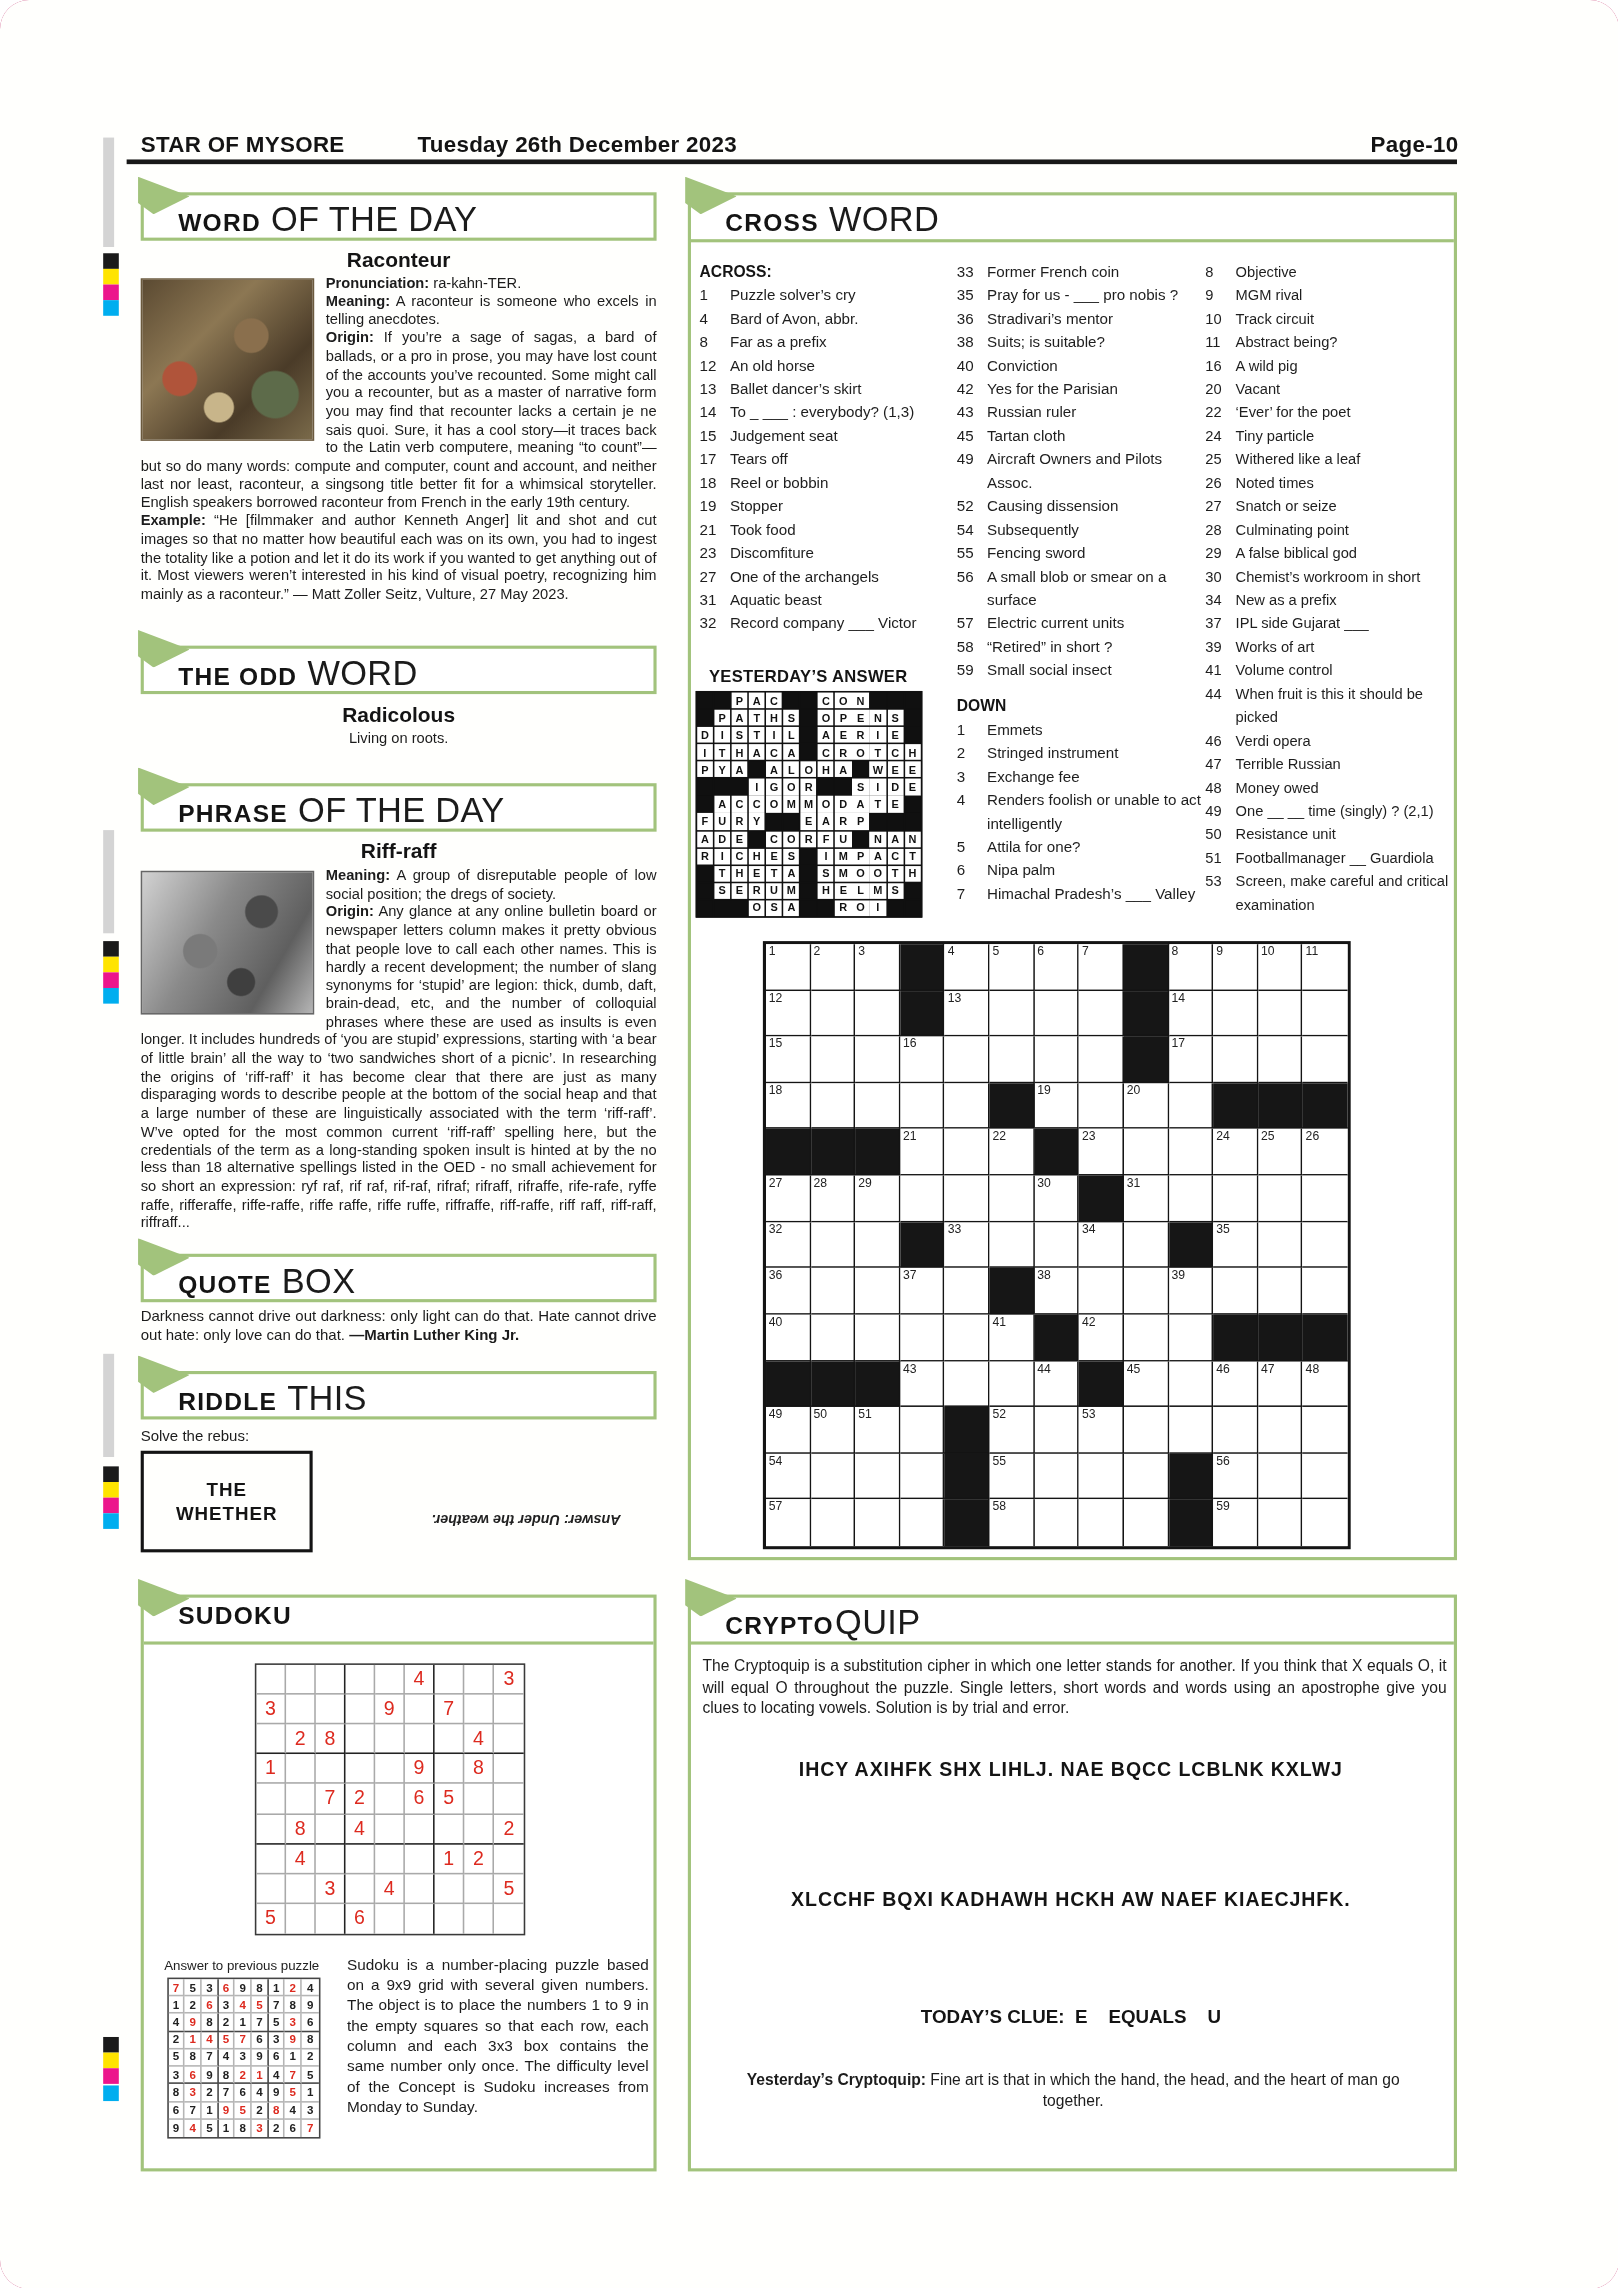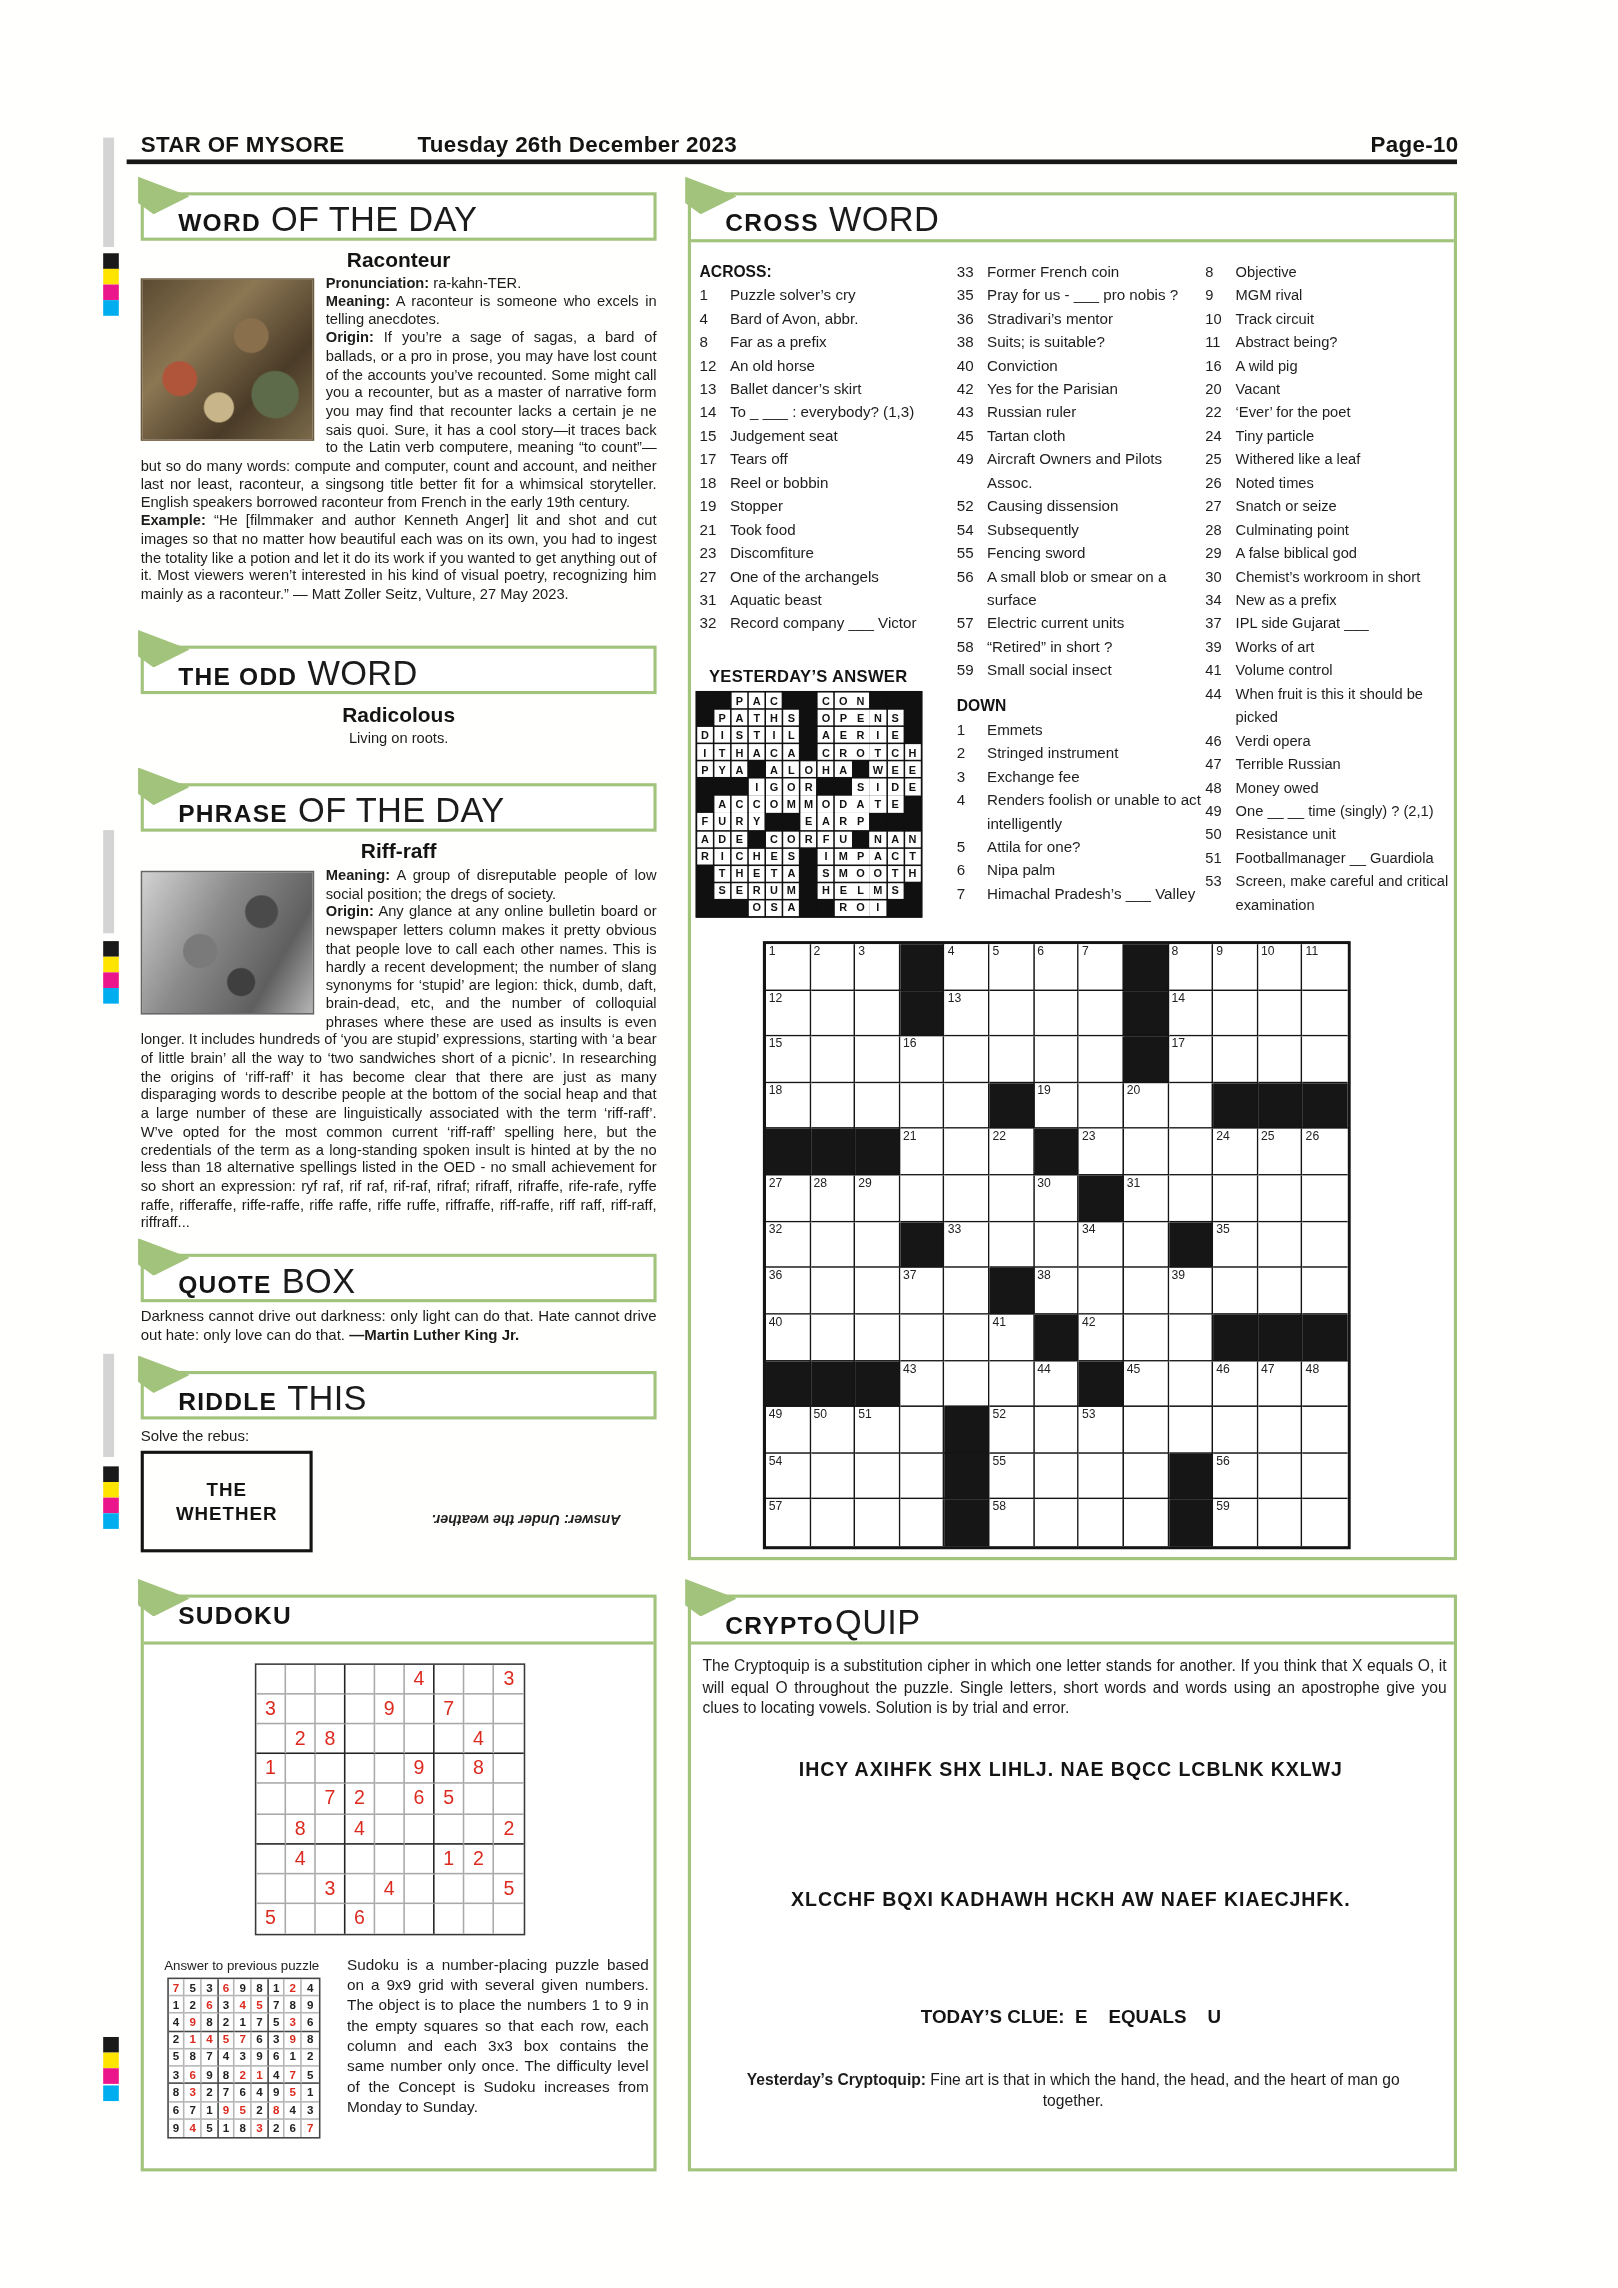--- a/index.html
+++ b/index.html
@@ -1,17 +1,17 @@
 <!DOCTYPE html>
 <html style="--green: #a2c37c; --red: #dd2a1f; --black: #1a1a1a; --yellow: #ffe400; --magenta: #ec168c; --cyan: #00aeef;font-size:14.8px"><head>
 <meta charset="utf-8">
 <style>
   html,body{margin:0;padding:0;background:#ffffff;}
   .canvas{position:relative;width:1619px;height:2289px;overflow:hidden;background:#be185d;
-          font-family:"Liberation Sans",sans-serif;color:#1c1c1c;}
+          font-family:"Liberation Sans",sans-serif;color:#1c1c1c;border-radius:29px;}
   .page{position:absolute;left:0;top:0;width:1036px;height:1465px;background:#fffffd;
         transform:scale(1.5633);transform-origin:0 0;}
 
   
   .regbar{position:absolute;width:7.4px;background:#d4d4d4;}
   .regsq{position:absolute;width:10px;height:10px;}
   .rk{background:var(--black,#1a1a1a);} .ry{background:var(--yellow,#ffe400);}
   .rm{background:var(--magenta,#ec168c);} .rc{background:var(--cyan,#00aeef);}
 
   

